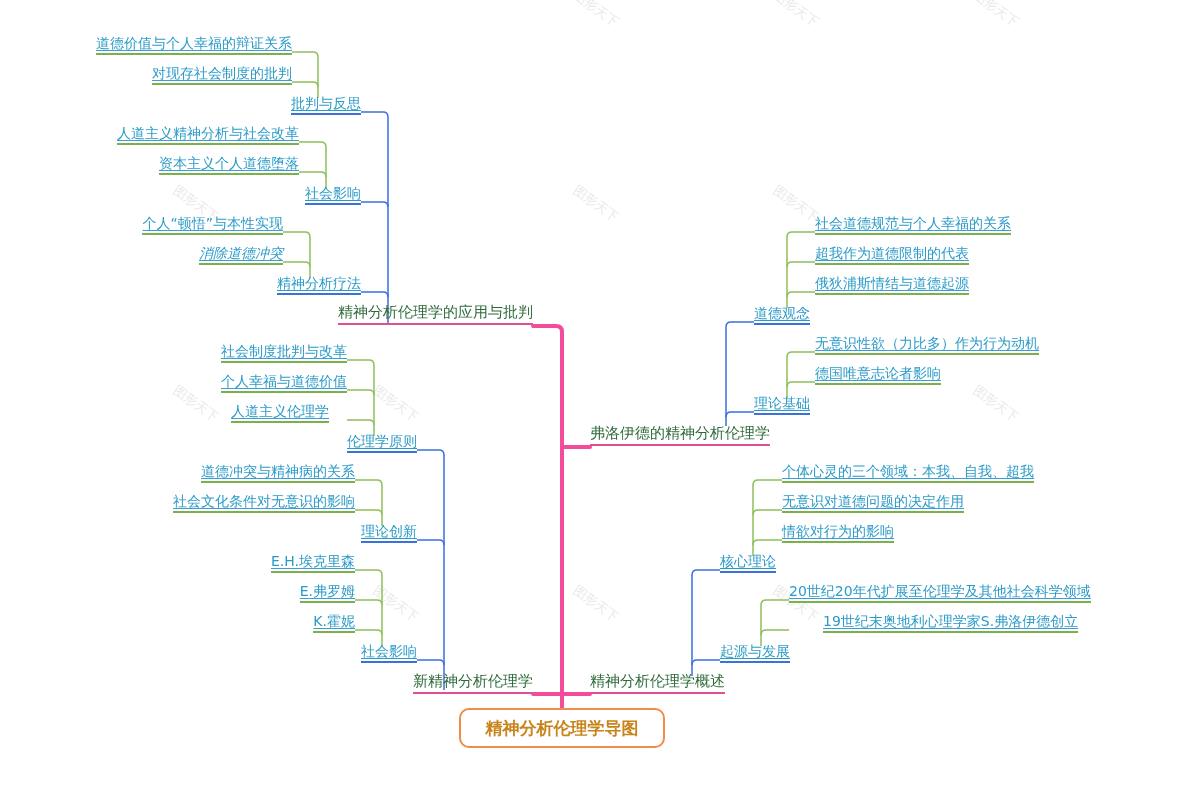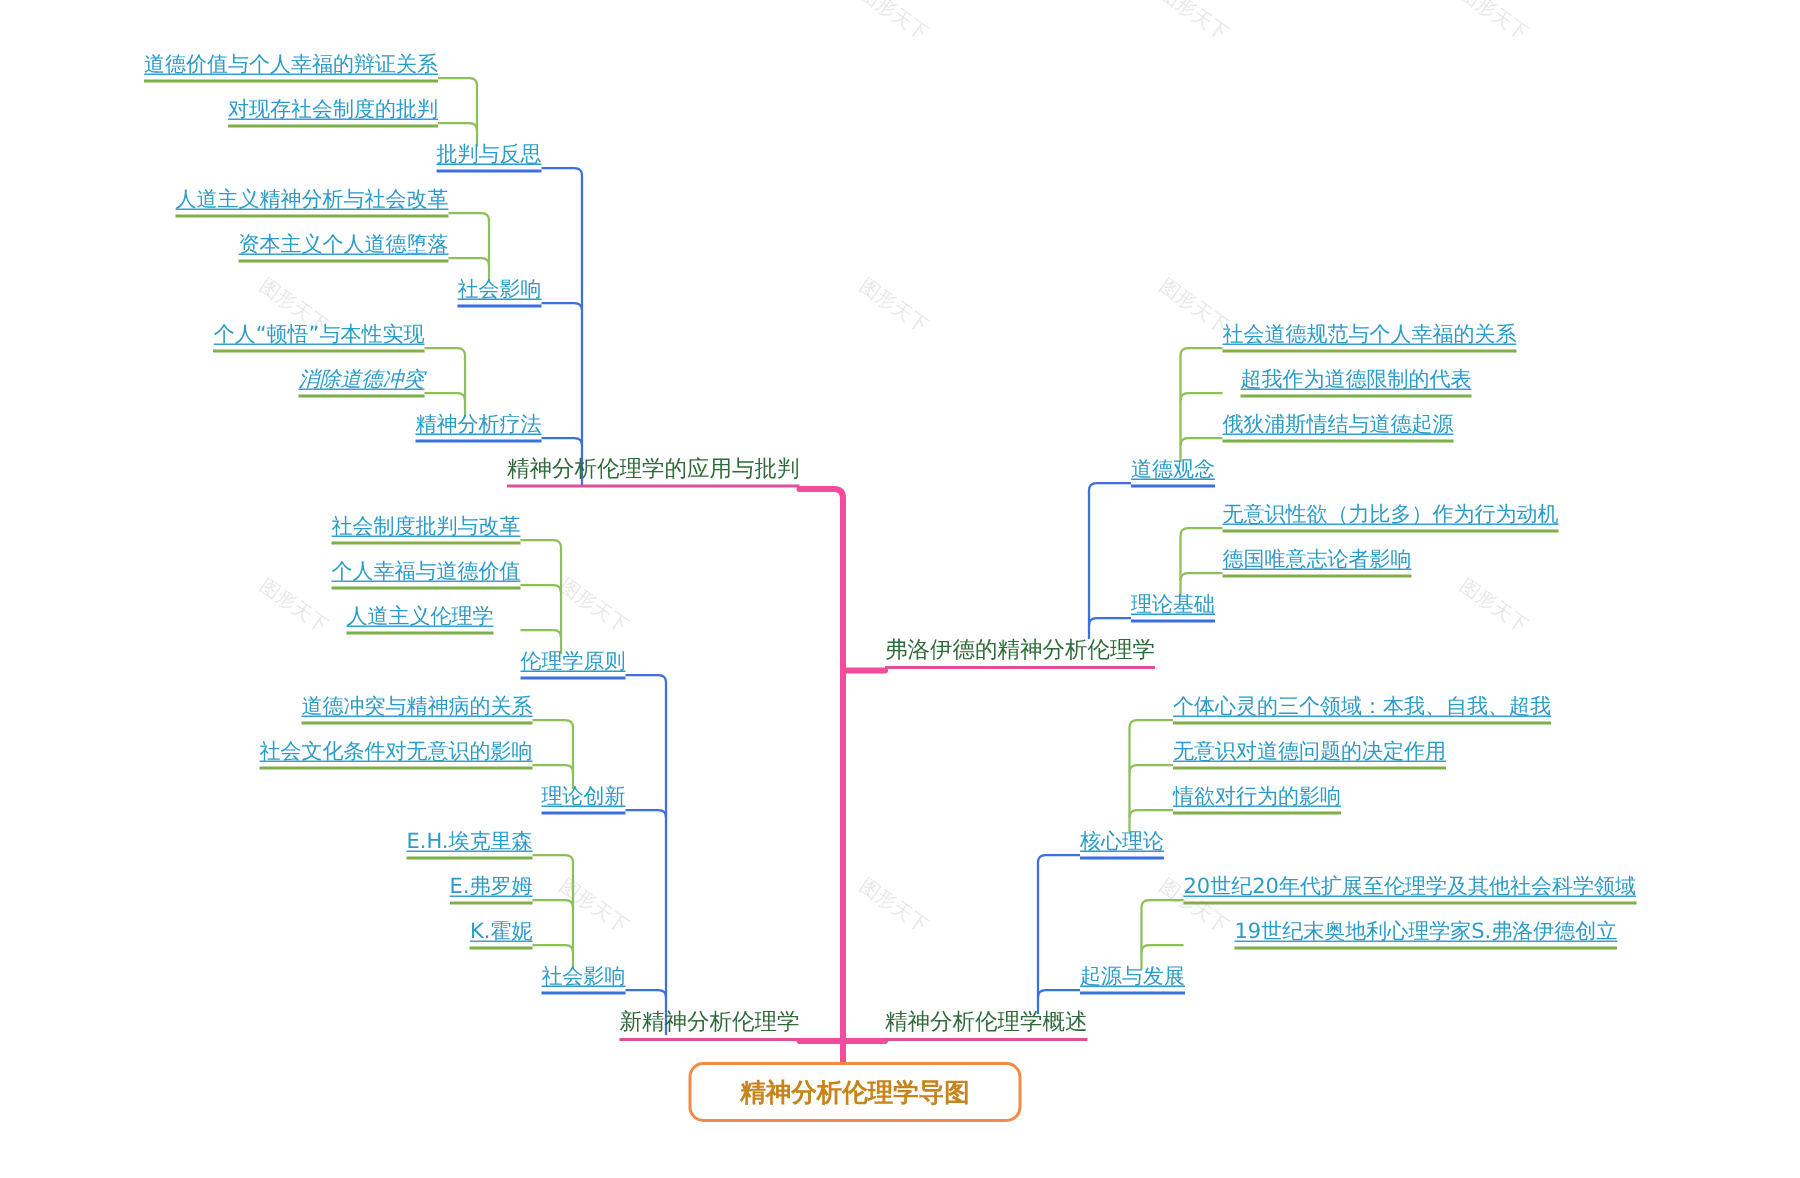--- a/index.html
+++ b/index.html
@@ -20,21 +20,21 @@
   }
   .l3 span.t { text-decoration: underline; text-decoration-color: #3a9fd0; text-underline-offset: 2px; }
   .l2 {
     font-size: 14px; color: #2a9bc8; padding-bottom: 3px; border-bottom: 2px solid #3d6fe0;
   }
   .l2 span.t { text-decoration: underline; text-underline-offset: 2px; }
   .l1 {
     font-size: 15px; color: #2f6b3a; padding-bottom: 3px; border-bottom: 2px solid #e0509a;
   }
   .root {
-    position: absolute; left: 459px; top: 708px; width: 222px; height: 40px;
+    position: absolute; left: 459px; top: 708px; width: 206px; height: 40px;
     border: 2px solid #f08b4a; border-radius: 10px; box-sizing: border-box;
     display: flex; align-items: center; justify-content: center;
     color: #c8841a; font-weight: bold; font-size: 17px; background: #fff;
   }
 </style>
 </head>
 <body>
 
 <div class="wm" style="left:170px;top:195px;">图形天下</div>
 <div class="wm" style="left:570px;top:195px;">图形天下</div>
@@ -136,21 +136,21 @@
 <div class="node l2" style="right:783px;top:524px;"><span class="t">理论创新</span></div>
 
 <div class="node l3" style="right:845px;top:554px;"><span class="t">E.H.埃克里森</span></div>
 <div class="node l3" style="right:845px;top:584px;"><span class="t">E.弗罗姆</span></div>
 <div class="node l3" style="right:845px;top:614px;"><span class="t">K.霍妮</span></div>
 <div class="node l2" style="right:783px;top:644px;"><span class="t">社会影响</span></div>
 
 <div class="node l1" style="right:667px;top:674px;">新精神分析伦理学</div>
 
 <div class="node l3" style="left:815px;top:216px;"><span class="t">社会道德规范与个人幸福的关系</span></div>
-<div class="node l3" style="left:815px;top:246px;margin-left:12px;"><span class="t">超我作为道德限制的代表</span></div>
+<div class="node l3" style="left:815px;top:246px;"><span class="t">超我作为道德限制的代表</span></div>
 <div class="node l3" style="left:815px;top:276px;"><span class="t">俄狄浦斯情结与道德起源</span></div>
 <div class="node l2" style="left:754px;top:306px;"><span class="t">道德观念</span></div>
 
 <div class="node l3" style="left:815px;top:336px;"><span class="t">无意识性欲（力比多）作为行为动机</span></div>
 <div class="node l3" style="left:815px;top:366px;"><span class="t">德国唯意志论者影响</span></div>
 <div class="node l2" style="left:754px;top:396px;"><span class="t">理论基础</span></div>
 
 <div class="node l1" style="left:590px;top:426px;">弗洛伊德的精神分析伦理学</div>
 
 <div class="node l3" style="left:782px;top:464px;"><span class="t">个体心灵的三个领域：本我、自我、超我</span></div>

